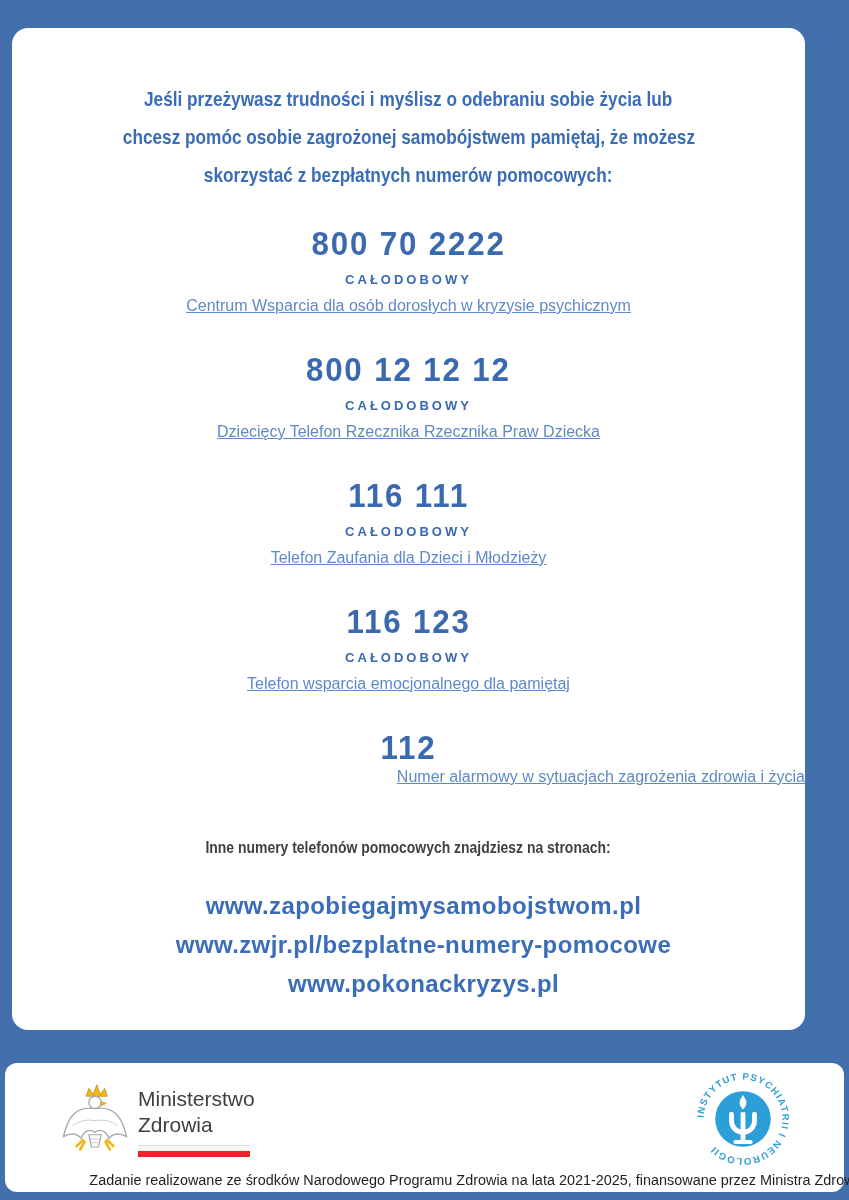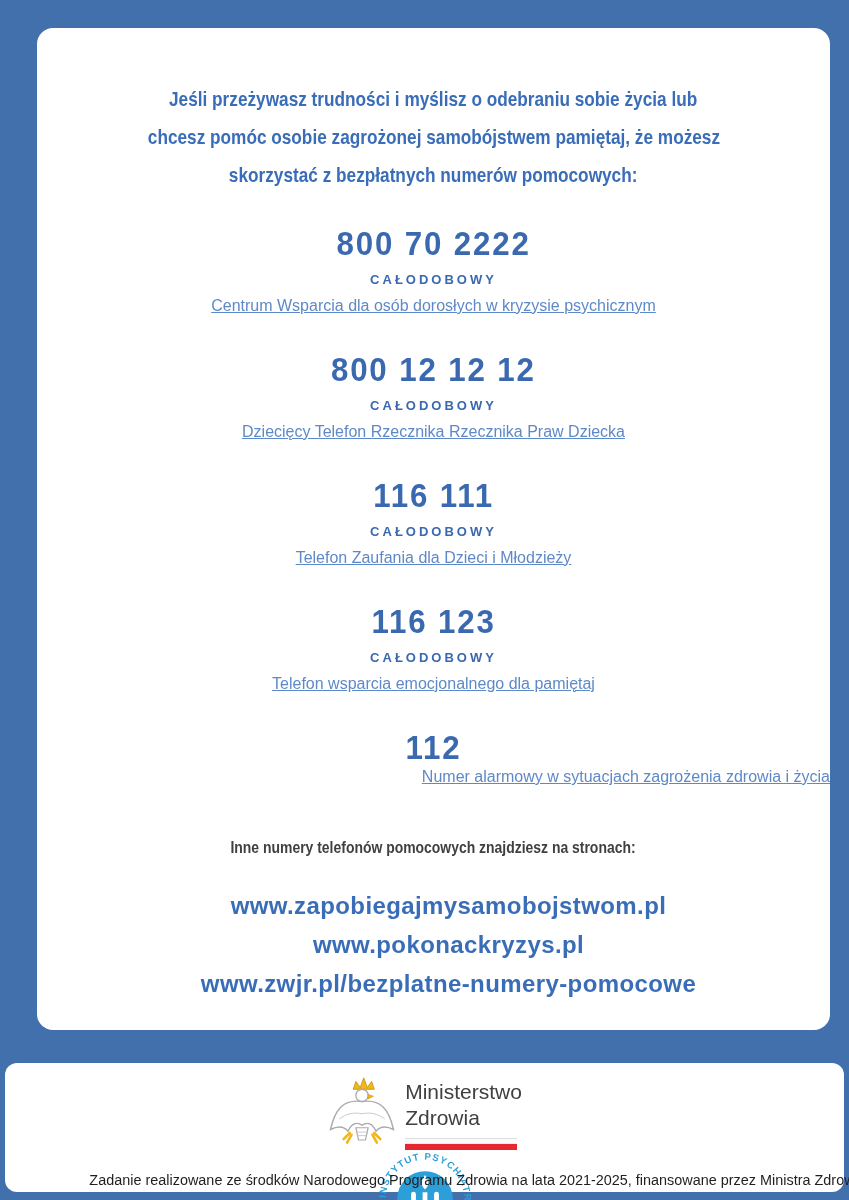--- a/index.html
+++ b/index.html
@@ -8,21 +8,21 @@
     font-family: "Liberation Sans", sans-serif;
     background: #4170ad;
     position: relative;
     overflow: hidden;
   }
   .poster { position: absolute; inset: 0; background: #4170ad; }
 
   
   .main-card {
     position: absolute;
-    left: 37px; top: 28px;
+    left: 12px; top: 28px;
     width: 793px; height: 1002px;
     background: #ffffff;
     border-radius: 16px;
     text-align: center;
   }
 
   .condensed  { display: inline-block; transform: scaleX(0.82); transform-origin: center; white-space: nowrap; }
   .semi-cond  { display: inline-block; transform: scaleX(0.92); transform-origin: center; white-space: nowrap; }
 
   .intro { margin-top: 52px; }
@@ -85,21 +85,20 @@
     background: #ffffff;
     border-radius: 12px;
     box-sizing: border-box;
     padding: 12px 55px 0 55px;
   }
   .logos-row {
     height: 92px;
     display: flex;
     align-items: center;
     justify-content: space-between;
-    flex-direction: column;
   }
   .ministry-logo { display: flex; align-items: center; }
   .ministry-text-wrap { margin-left: 8px; }
   .ministry-name {
     font-size: 21px;
     line-height: 26px;
     color: #404040;
     text-align: left;
   }
   .flag-stripe { width: 112px; margin-top: 7px; }
@@ -177,22 +176,22 @@
       </div>
 
     </div>
 
     <div class="more-info">
       <span class="condensed">Inne numery telefonów pomocowych znajdziesz na stronach:</span>
     </div>
 
     <div class="websites">
       <div class="website-line">www.zapobiegajmysamobojstwom.pl</div>
+      <div class="website-line">www.zwjr.pl/bezplatne-numery-pomocowe</div>
       <div class="website-line">www.pokonackryzys.pl</div>
-      <div class="website-line">www.zwjr.pl/bezplatne-numery-pomocowe</div>
     </div>
 
   </div>
 
   <div class="footer-panel">
 
     <div class="logos-row">
 
       <div class="ministry-logo">
         <span>

